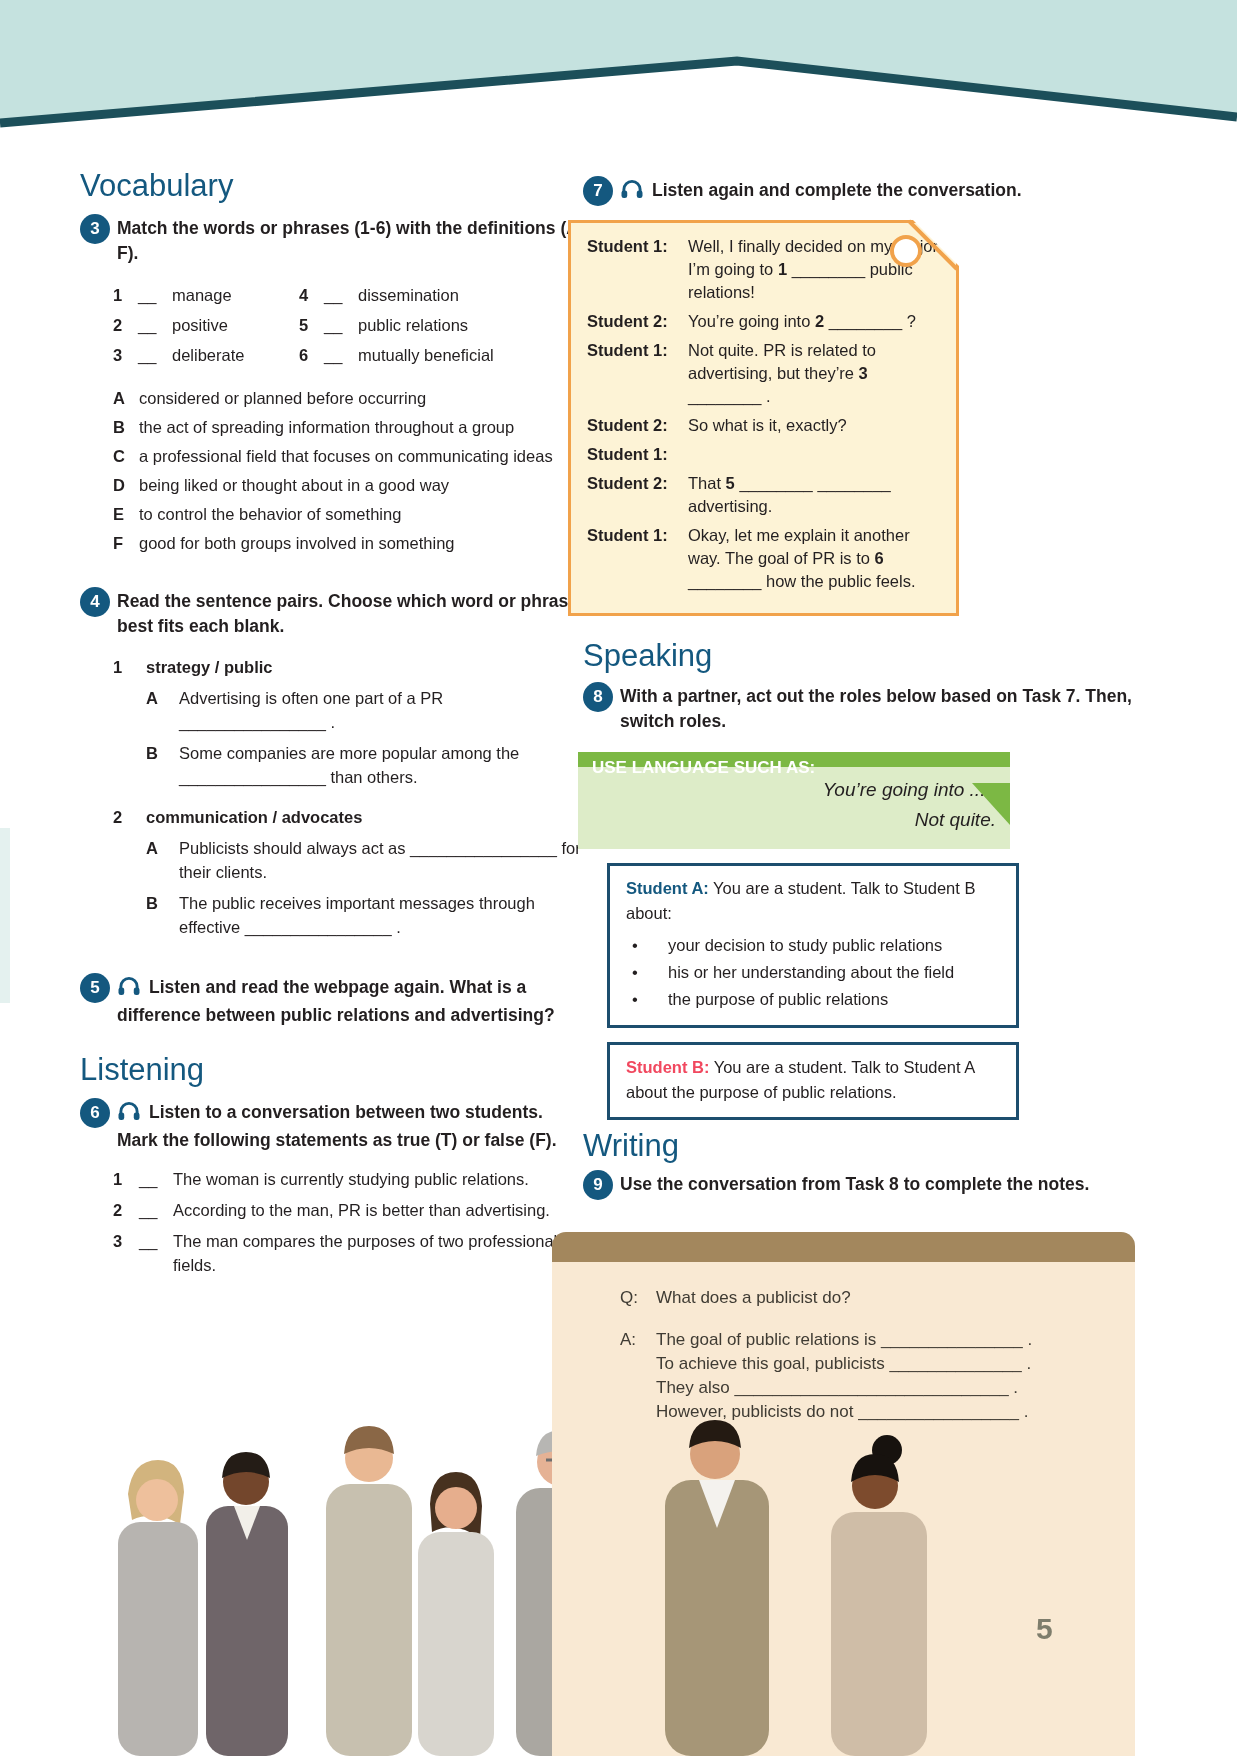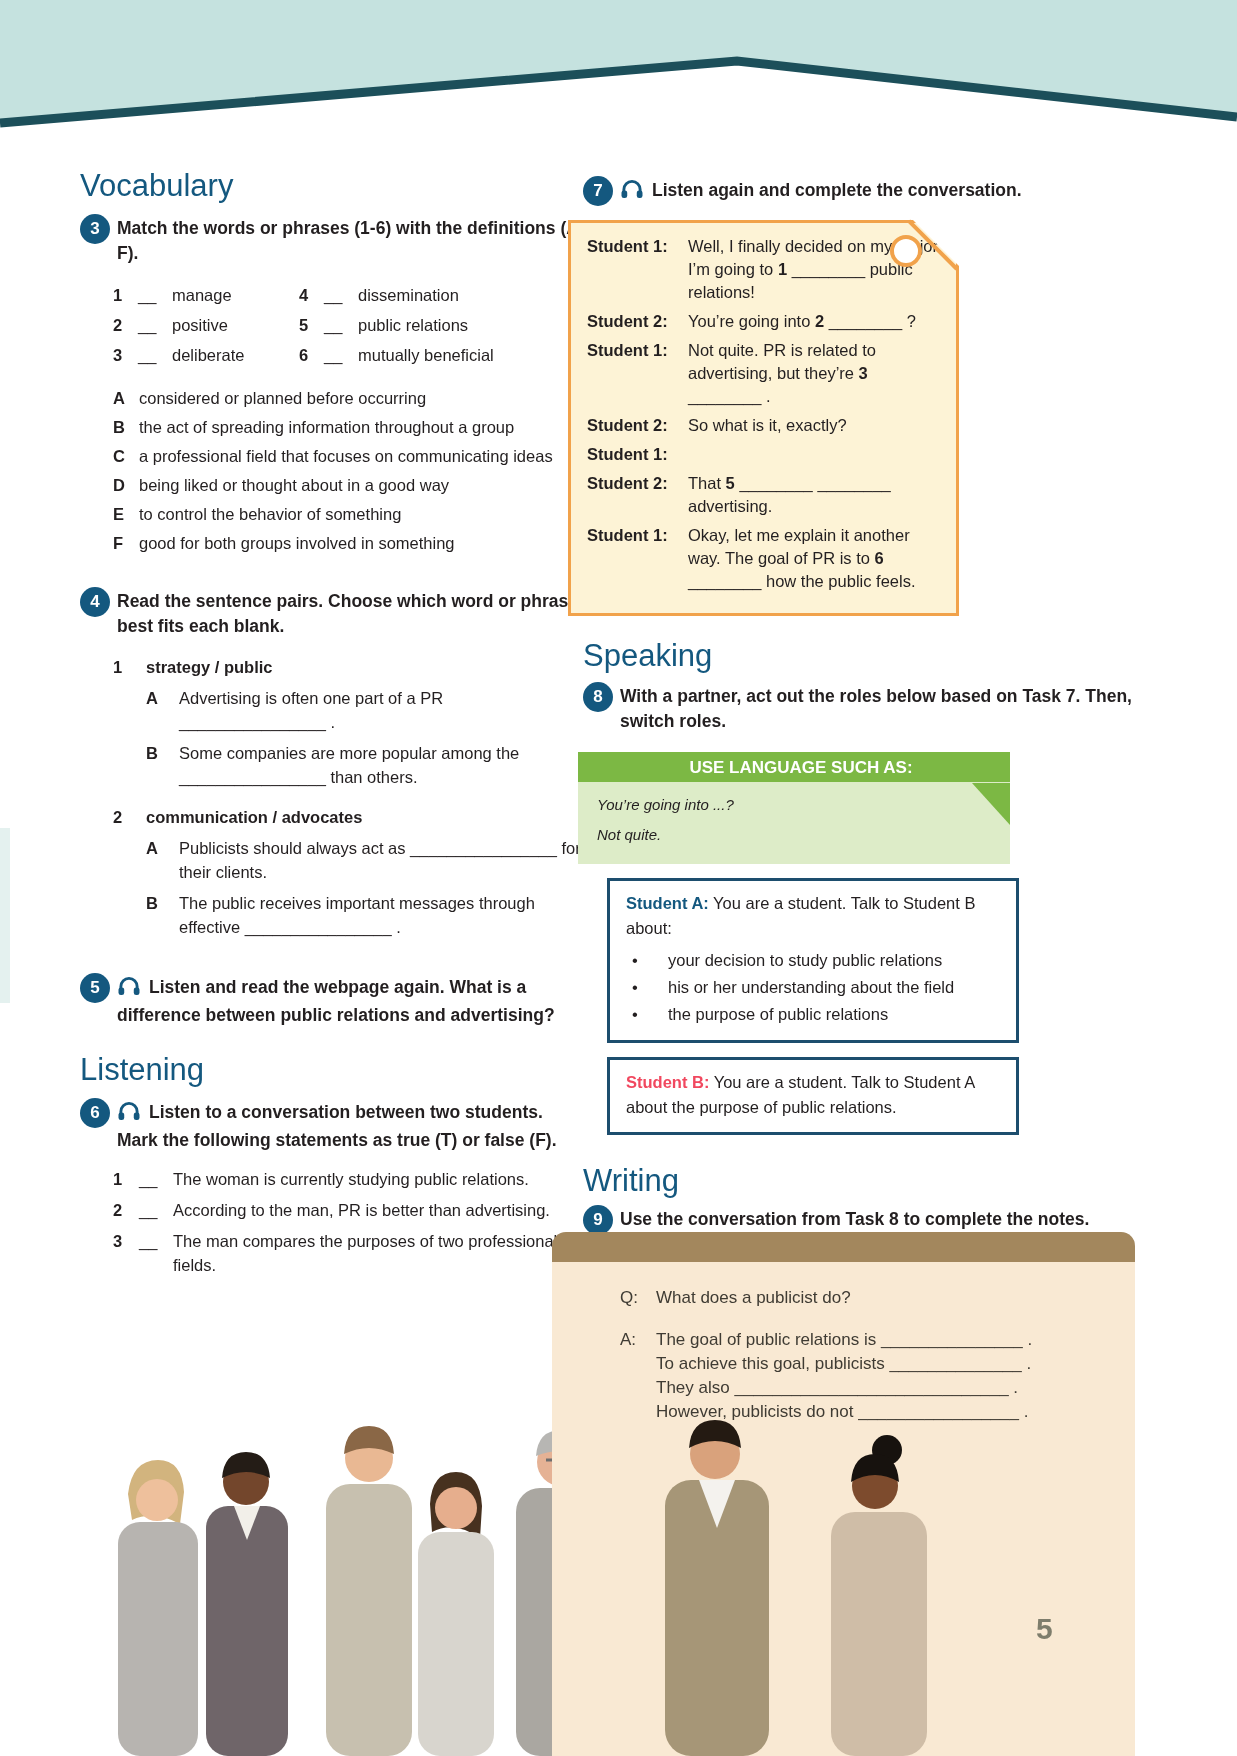--- a/index.html
+++ b/index.html
@@ -56,35 +56,35 @@
                  background:#ffffff; border:4px solid #f1a24b; box-sizing:border-box; }
   .crow { display:flex; line-height:23px; margin-bottom:6px; }
   .crow .sp { flex:0 0 101px; font-weight:bold; }
   .crow .tx { flex:1; }
   .b { font-weight:bold; }
 
   .mt-speaking { margin-top:22px; }
   .mt-task8 { margin-top:10px; }
 
   .usebox { position:relative; margin:18px 0 0 10px; width:432px; }
-  .use-head { background:#7cb844; color:#ffffff; font-weight:bold; font-size:17px; height:30px; line-height:31px; padding-left:14px;text-align:center; }
-  .use-body { background:#ddecc8; padding:8px 14px 14px 19px; font-style:italic; font-size:15px; }
+  .use-head { background:#7cb844; color:#ffffff; font-weight:bold; font-size:17px; height:15px; line-height:31px; padding-left:14px; }
+  .use-body { background:#ddecc8; padding:8px 14px 14px 19px; font-style:italic; font-size:19px;text-align:right; }
   .use-body .uline { line-height:30px; }
   .use-tail { position:absolute; right:0; top:31px; width:0; height:0;
               border-top:42px solid #7cb844; border-left:38px solid transparent; }
 
   .sbox { margin:14px 7px 0 39px; width:412px; box-sizing:border-box; background:#ffffff;
           border:3.5px solid #1d4e6e; padding:10px 14px 12px 16px; font-size:16.5px; line-height:25px; }
   .sa-label { color:#14587f; font-weight:bold; }
   .sb-label { color:#f1485f; font-weight:bold; }
   .bullets { margin-top:6px; }
   .bullet { display:flex; line-height:27px; }
   .bullet .dot { width:36px; flex:none; padding-left:6px; }
 
-  .mt-writing { margin-top:28px; }
+  .mt-writing { margin-top:8px; }
   .mt-task9 { margin-top:8px; }
 
   
   #notes { position:absolute; left:552px; top:1232px; width:583px; height:524px; z-index:1; }
   #notes .nhead { height:30px; background:#a3875d; border-radius:14px 14px 0 0; }
   #notes .nbody { background:#f9e9d3; height:494px; box-sizing:border-box; padding:24px 24px 0 68px;
                   font-size:17px; color:#3f3b33; }
   .qrow, .arow { display:flex; line-height:24px; }
   .qrow { margin-bottom:18px; }
   .qrow .lbl, .arow .lbl { width:36px; flex:none; }

